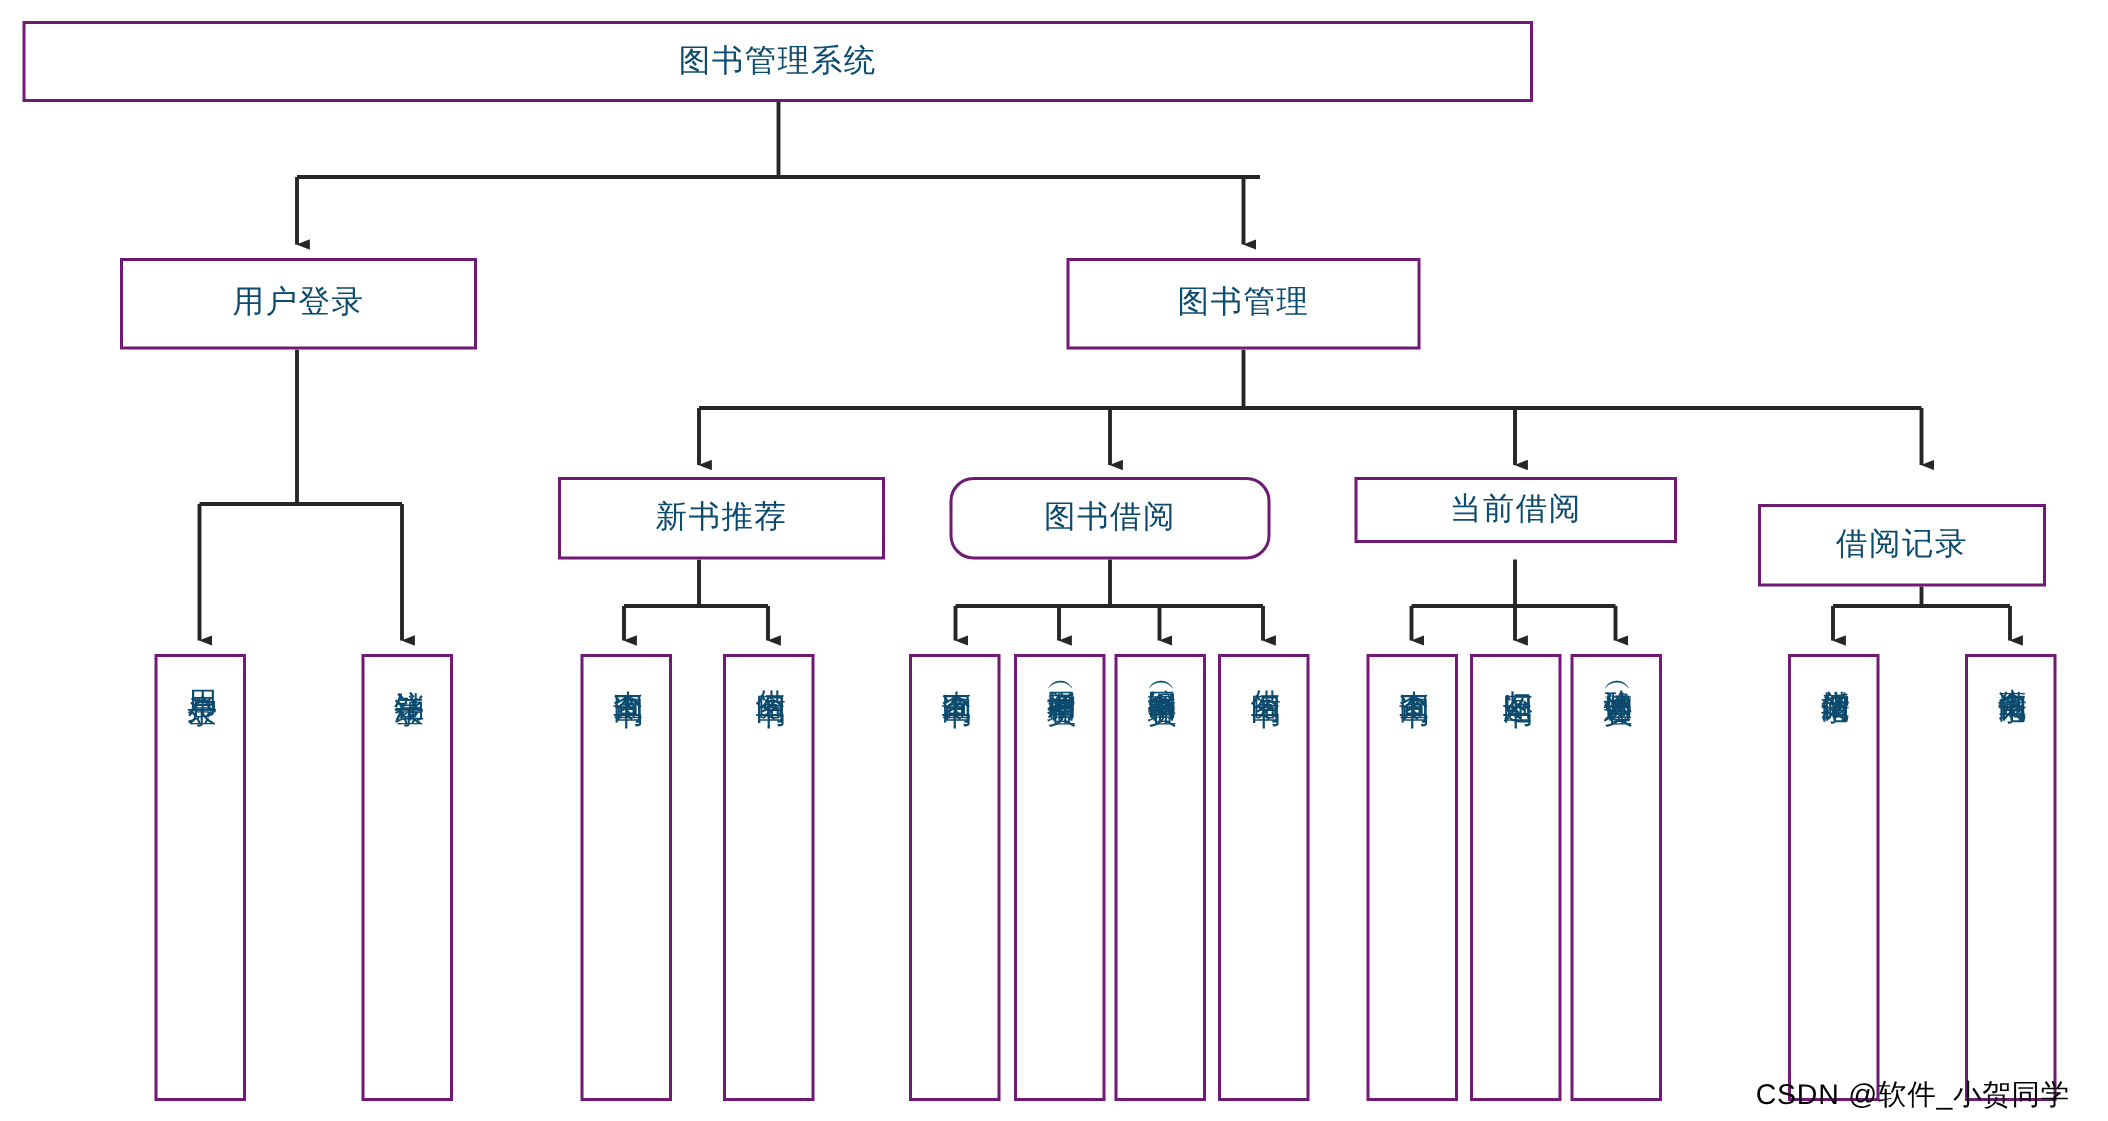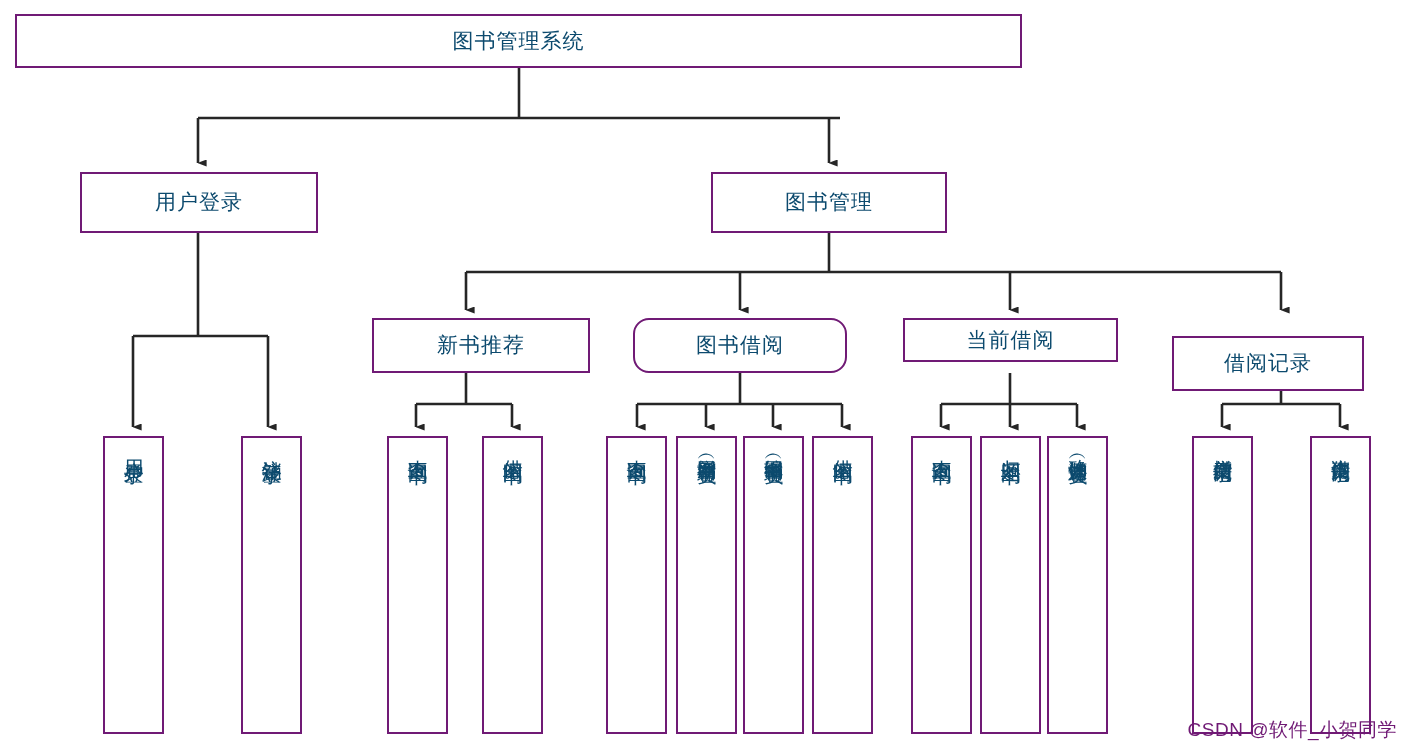--- a/index.html
+++ b/index.html
@@ -62,24 +62,24 @@
     letter-spacing: 2px;
     white-space: nowrap;
     max-height: 100%;
   }
   .node.vertical.tall .label {
     font-size: 19px;
     letter-spacing: 1px;
   }
   #watermark {
     position: absolute;
-    right: 8px;
+    right: 25px;
     bottom: 4px;
     font-size: 19px;
-    color: #701a75;
+    color: #000000;
     letter-spacing: 0.5px;
     z-index: 5;
     white-space: nowrap;
   }
 </style>
 </head>
 <body>
 
 <div id="diagram">
 

